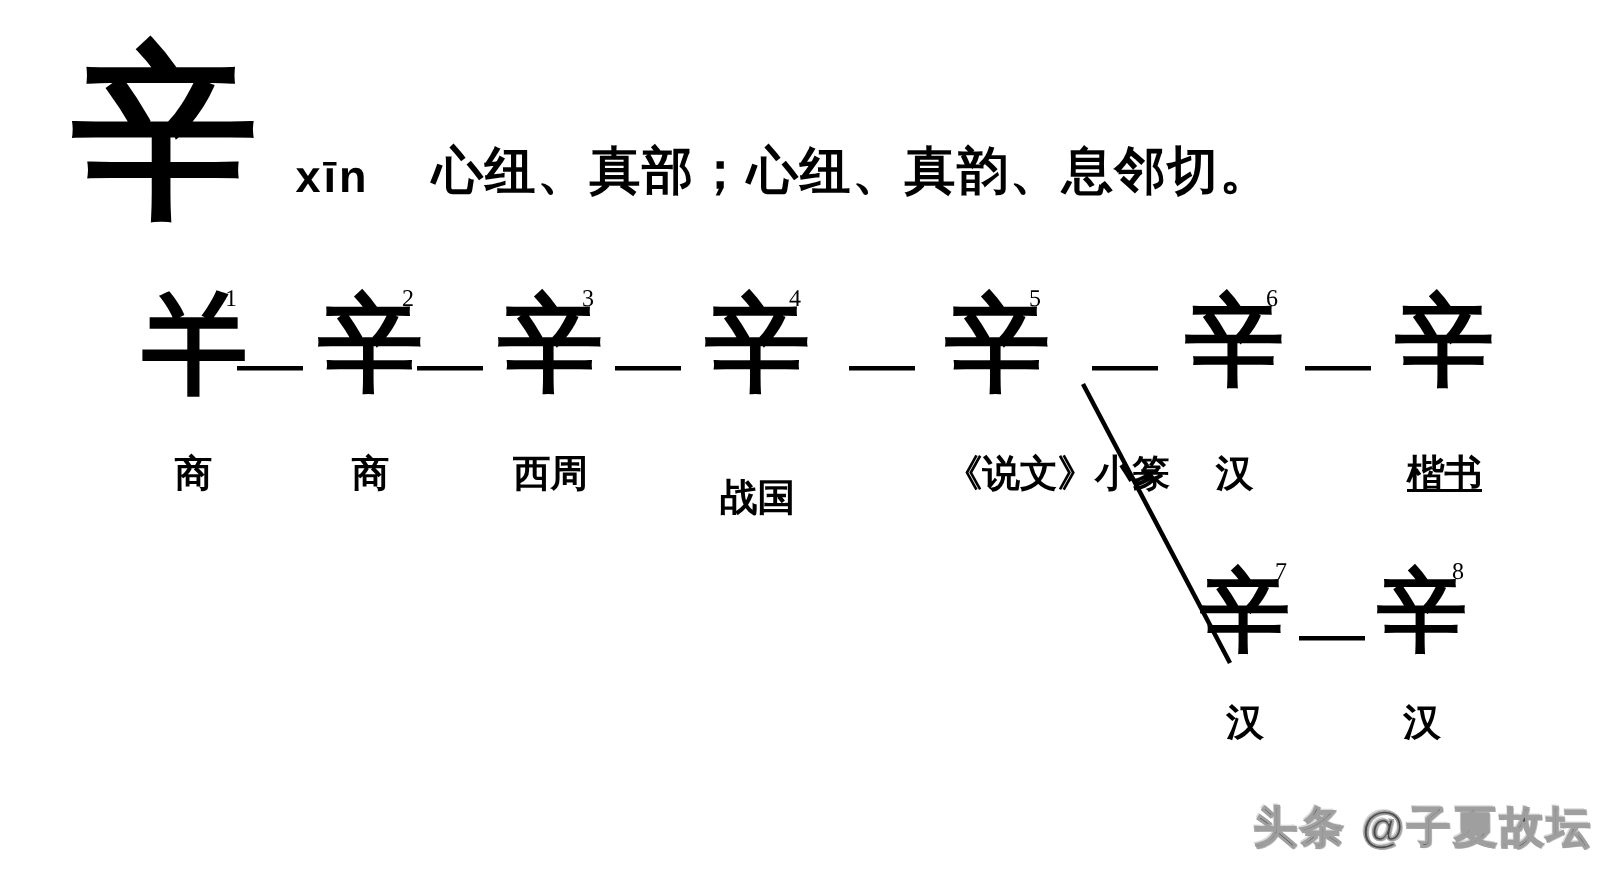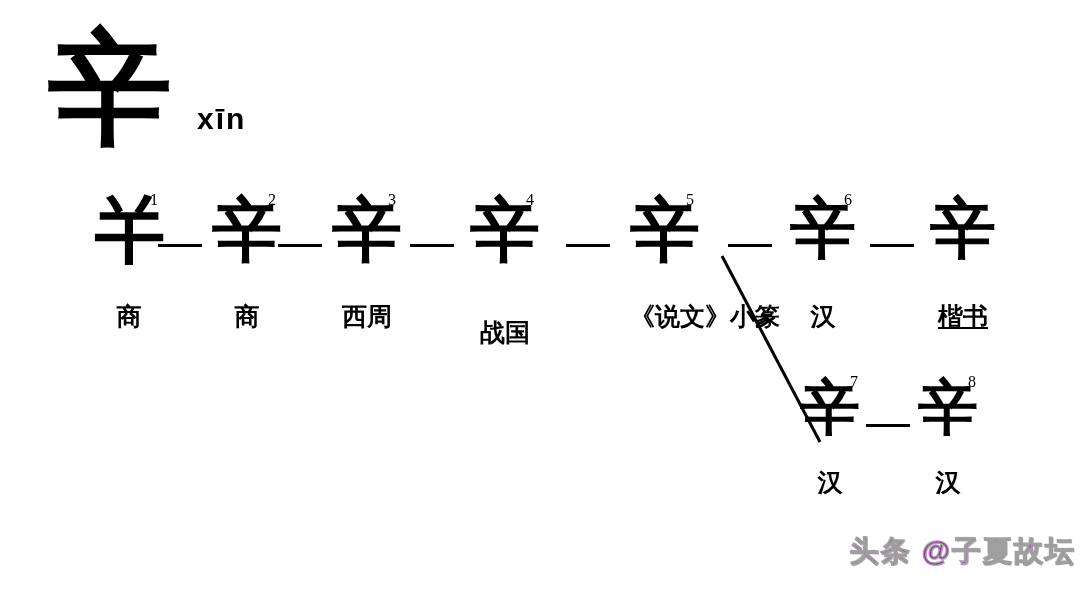--- a/index.html
+++ b/index.html
@@ -108,42 +108,43 @@
     left: 0;
     top: 0;
     width: 1080px;
     height: 594px;
     pointer-events: none;
   }
 
   
   .watermark {
     position: absolute;
-    right: 4px;
+    right: 18px;
     bottom: 22px;
     font-size: 29px;
     font-family: "Liberation Sans", "DejaVu Sans", sans-serif;
     font-weight: 700;
     letter-spacing: 2px;
-    color: #a21caf;
+    color: #404040;
     -webkit-text-stroke: 1px #9a9a9a;
     text-shadow: 1px 1px 0 #bdbdbd, -1px -1px 0 #d8d8d8;
     white-space: nowrap;
     opacity: 0.95;
   }
 </style>
 </head>
 <body>
 
 <div id="page">
 
   <div class="headword">辛</div>
 
   <div class="pinyin">xīn</div>
 
+  <div class="gloss">心纽、真部；心纽、真韵、息邻切。</div>
 
   <div class="evo-row" id="evo-row-main">
       <div class="evo-cell" style="left: 92px; top: 0px;"><div class="glyph-wrap"><span class="glyph" style="font-size: 74px;">𢆉</span><span class="sup" style="left: 58px;">1</span></div><div class="period" style="top: 108px;">商</div></div>
       <div class="evo-cell" style="left: 212px; top: 0px;"><div class="glyph-wrap"><span class="glyph" style="font-size: 70px;">辛</span><span class="sup" style="left: 56px;">2</span></div><div class="period" style="top: 108px;">商</div></div>
       <div class="evo-cell" style="left: 332px; top: 0px;"><div class="glyph-wrap"><span class="glyph" style="font-size: 70px;">辛</span><span class="sup" style="left: 56px;">3</span></div><div class="period" style="top: 108px;">西周</div></div>
       <div class="evo-cell" style="left: 470px; top: 0px;"><div class="glyph-wrap"><span class="glyph" style="font-size: 70px;">辛</span><span class="sup" style="left: 56px;">4</span></div><div class="period" style="top: 124px;">战国</div></div>
       <div class="evo-cell" style="left: 630px; top: 0px;"><div class="glyph-wrap"><span class="glyph" style="font-size: 70px;">辛</span><span class="sup" style="left: 56px;">5</span></div><div class="period" style="top: 108px;">《说文》小篆</div></div>
       <div class="evo-cell" style="left: 790px; top: 0px;"><div class="glyph-wrap"><span class="glyph" style="font-size: 66px;">辛</span><span class="sup" style="left: 54px;">6</span></div><div class="period" style="top: 108px;">汉</div></div>
       <div class="evo-cell" style="left: 930px; top: 0px;"><div class="glyph-wrap"><span class="glyph" style="font-size: 66px;">辛</span></div><div class="period" style="top: 108px; text-decoration: underline;">楷书</div></div>
       <div class="dash" style="left: 158px; top: 48px; width: 44px;"></div>

